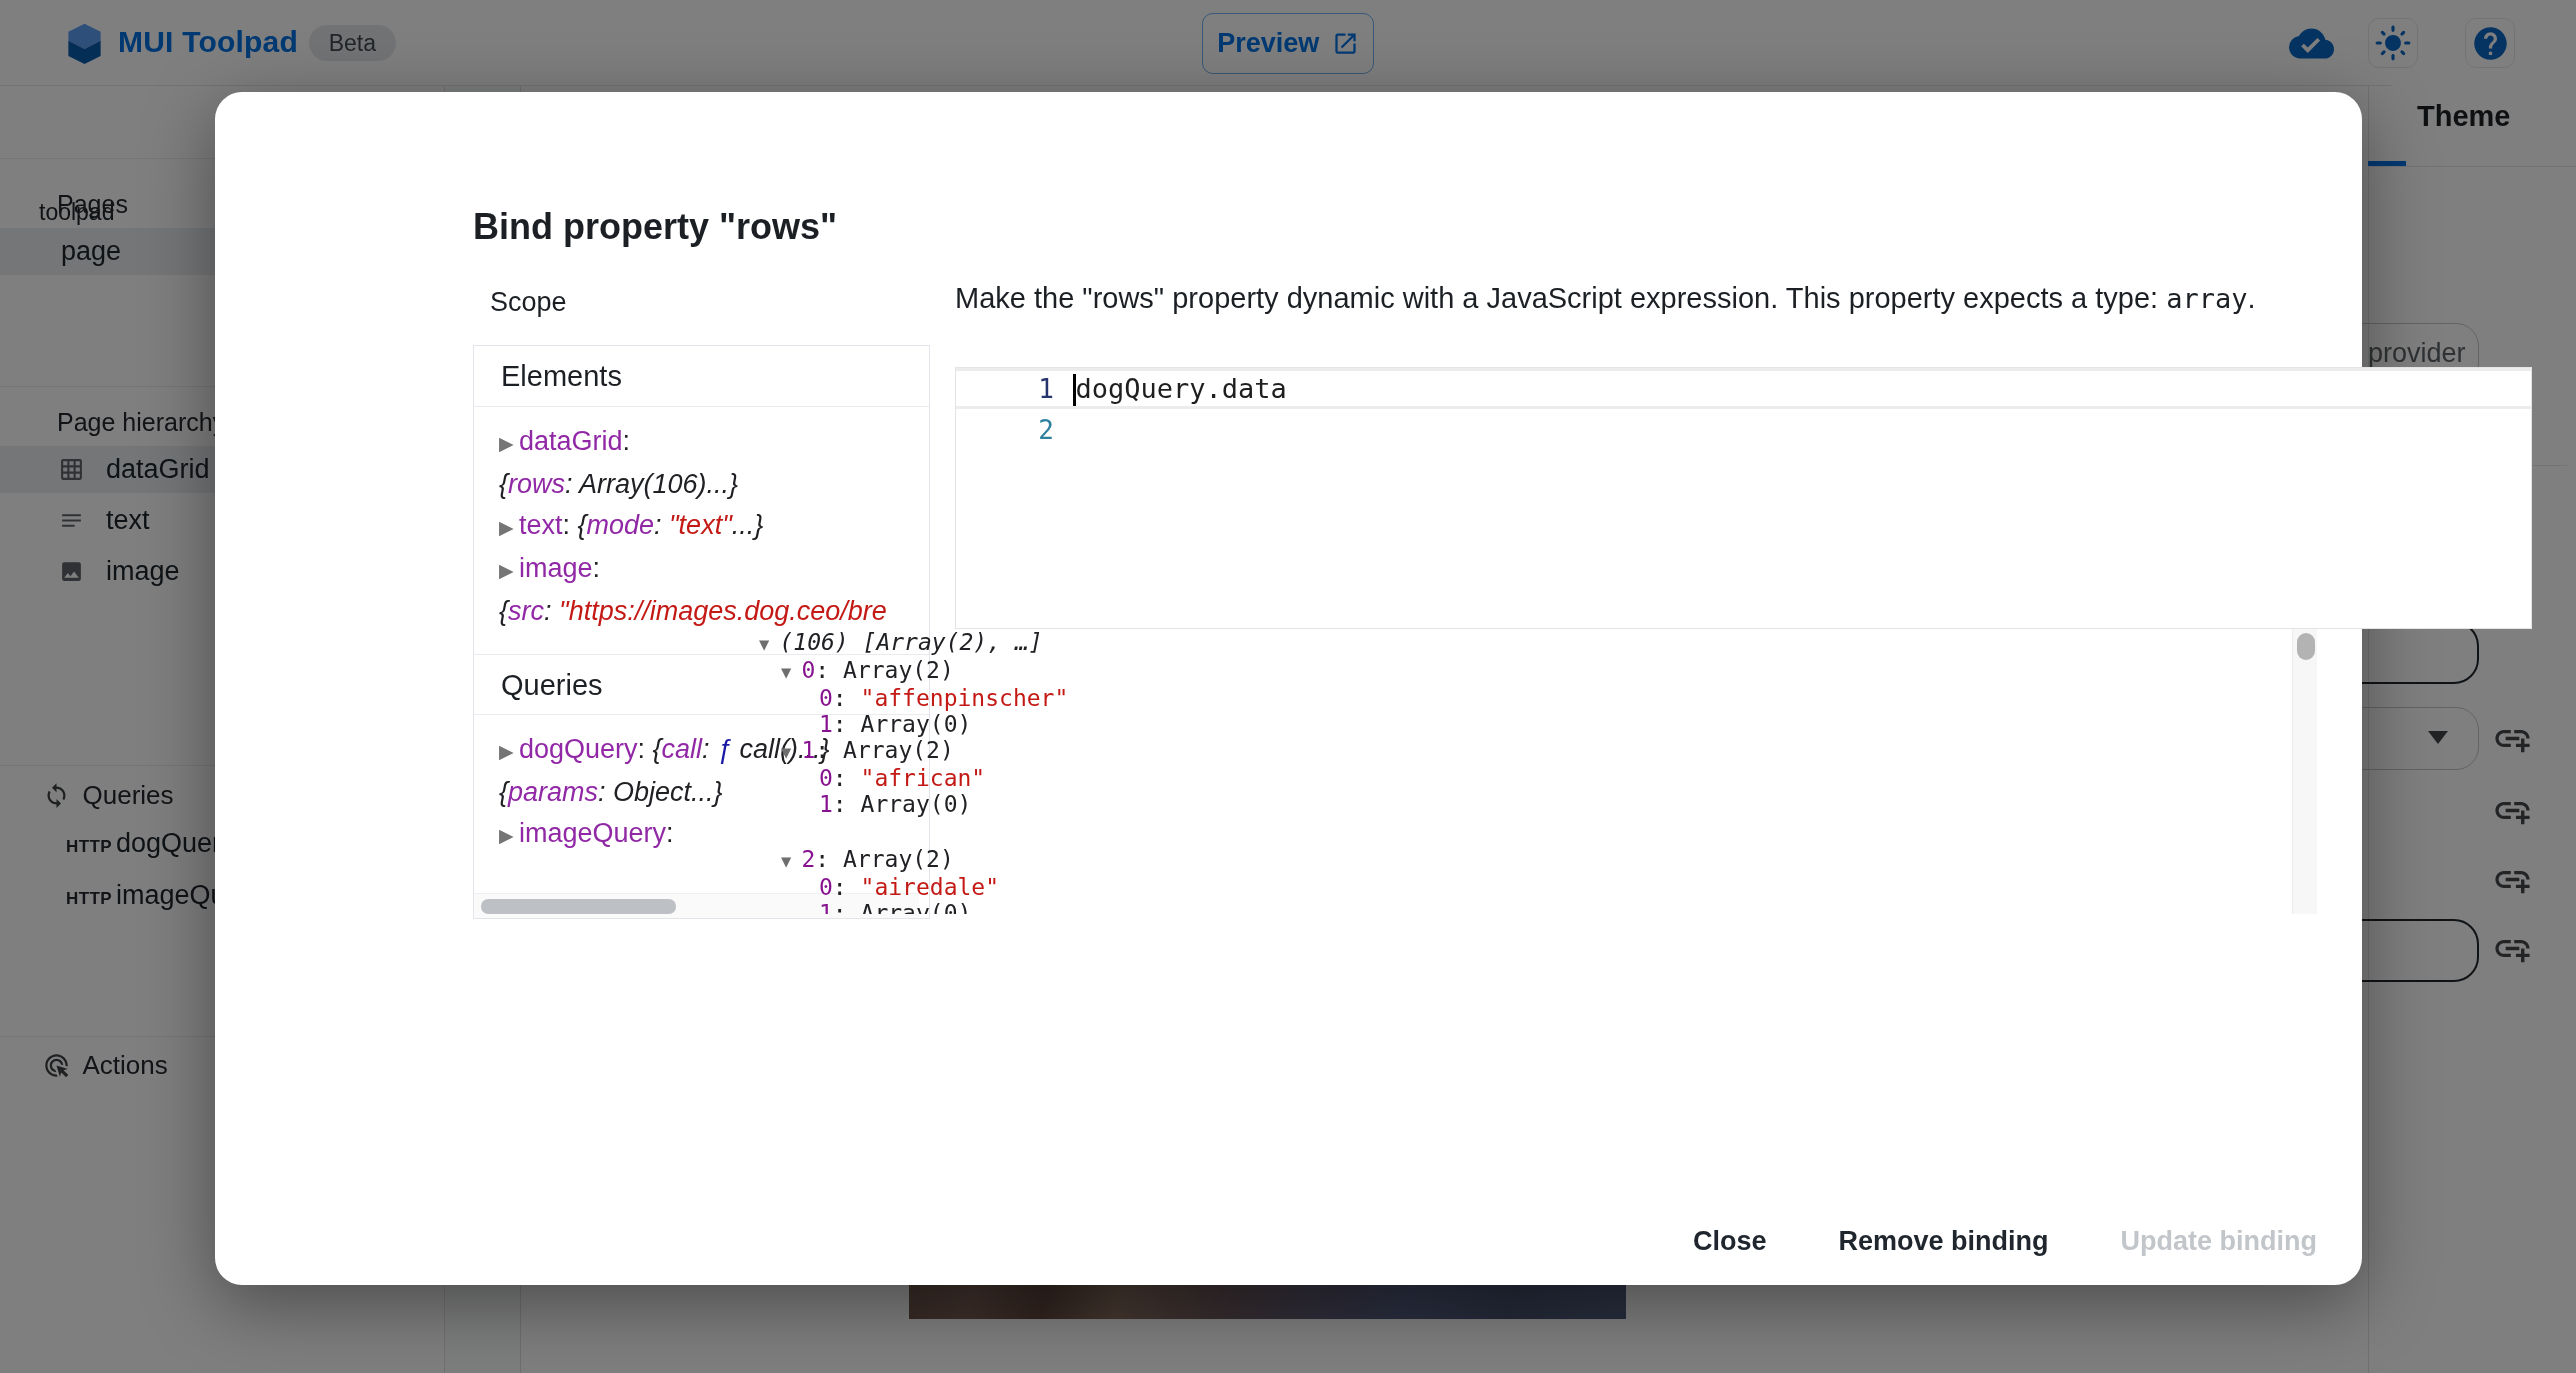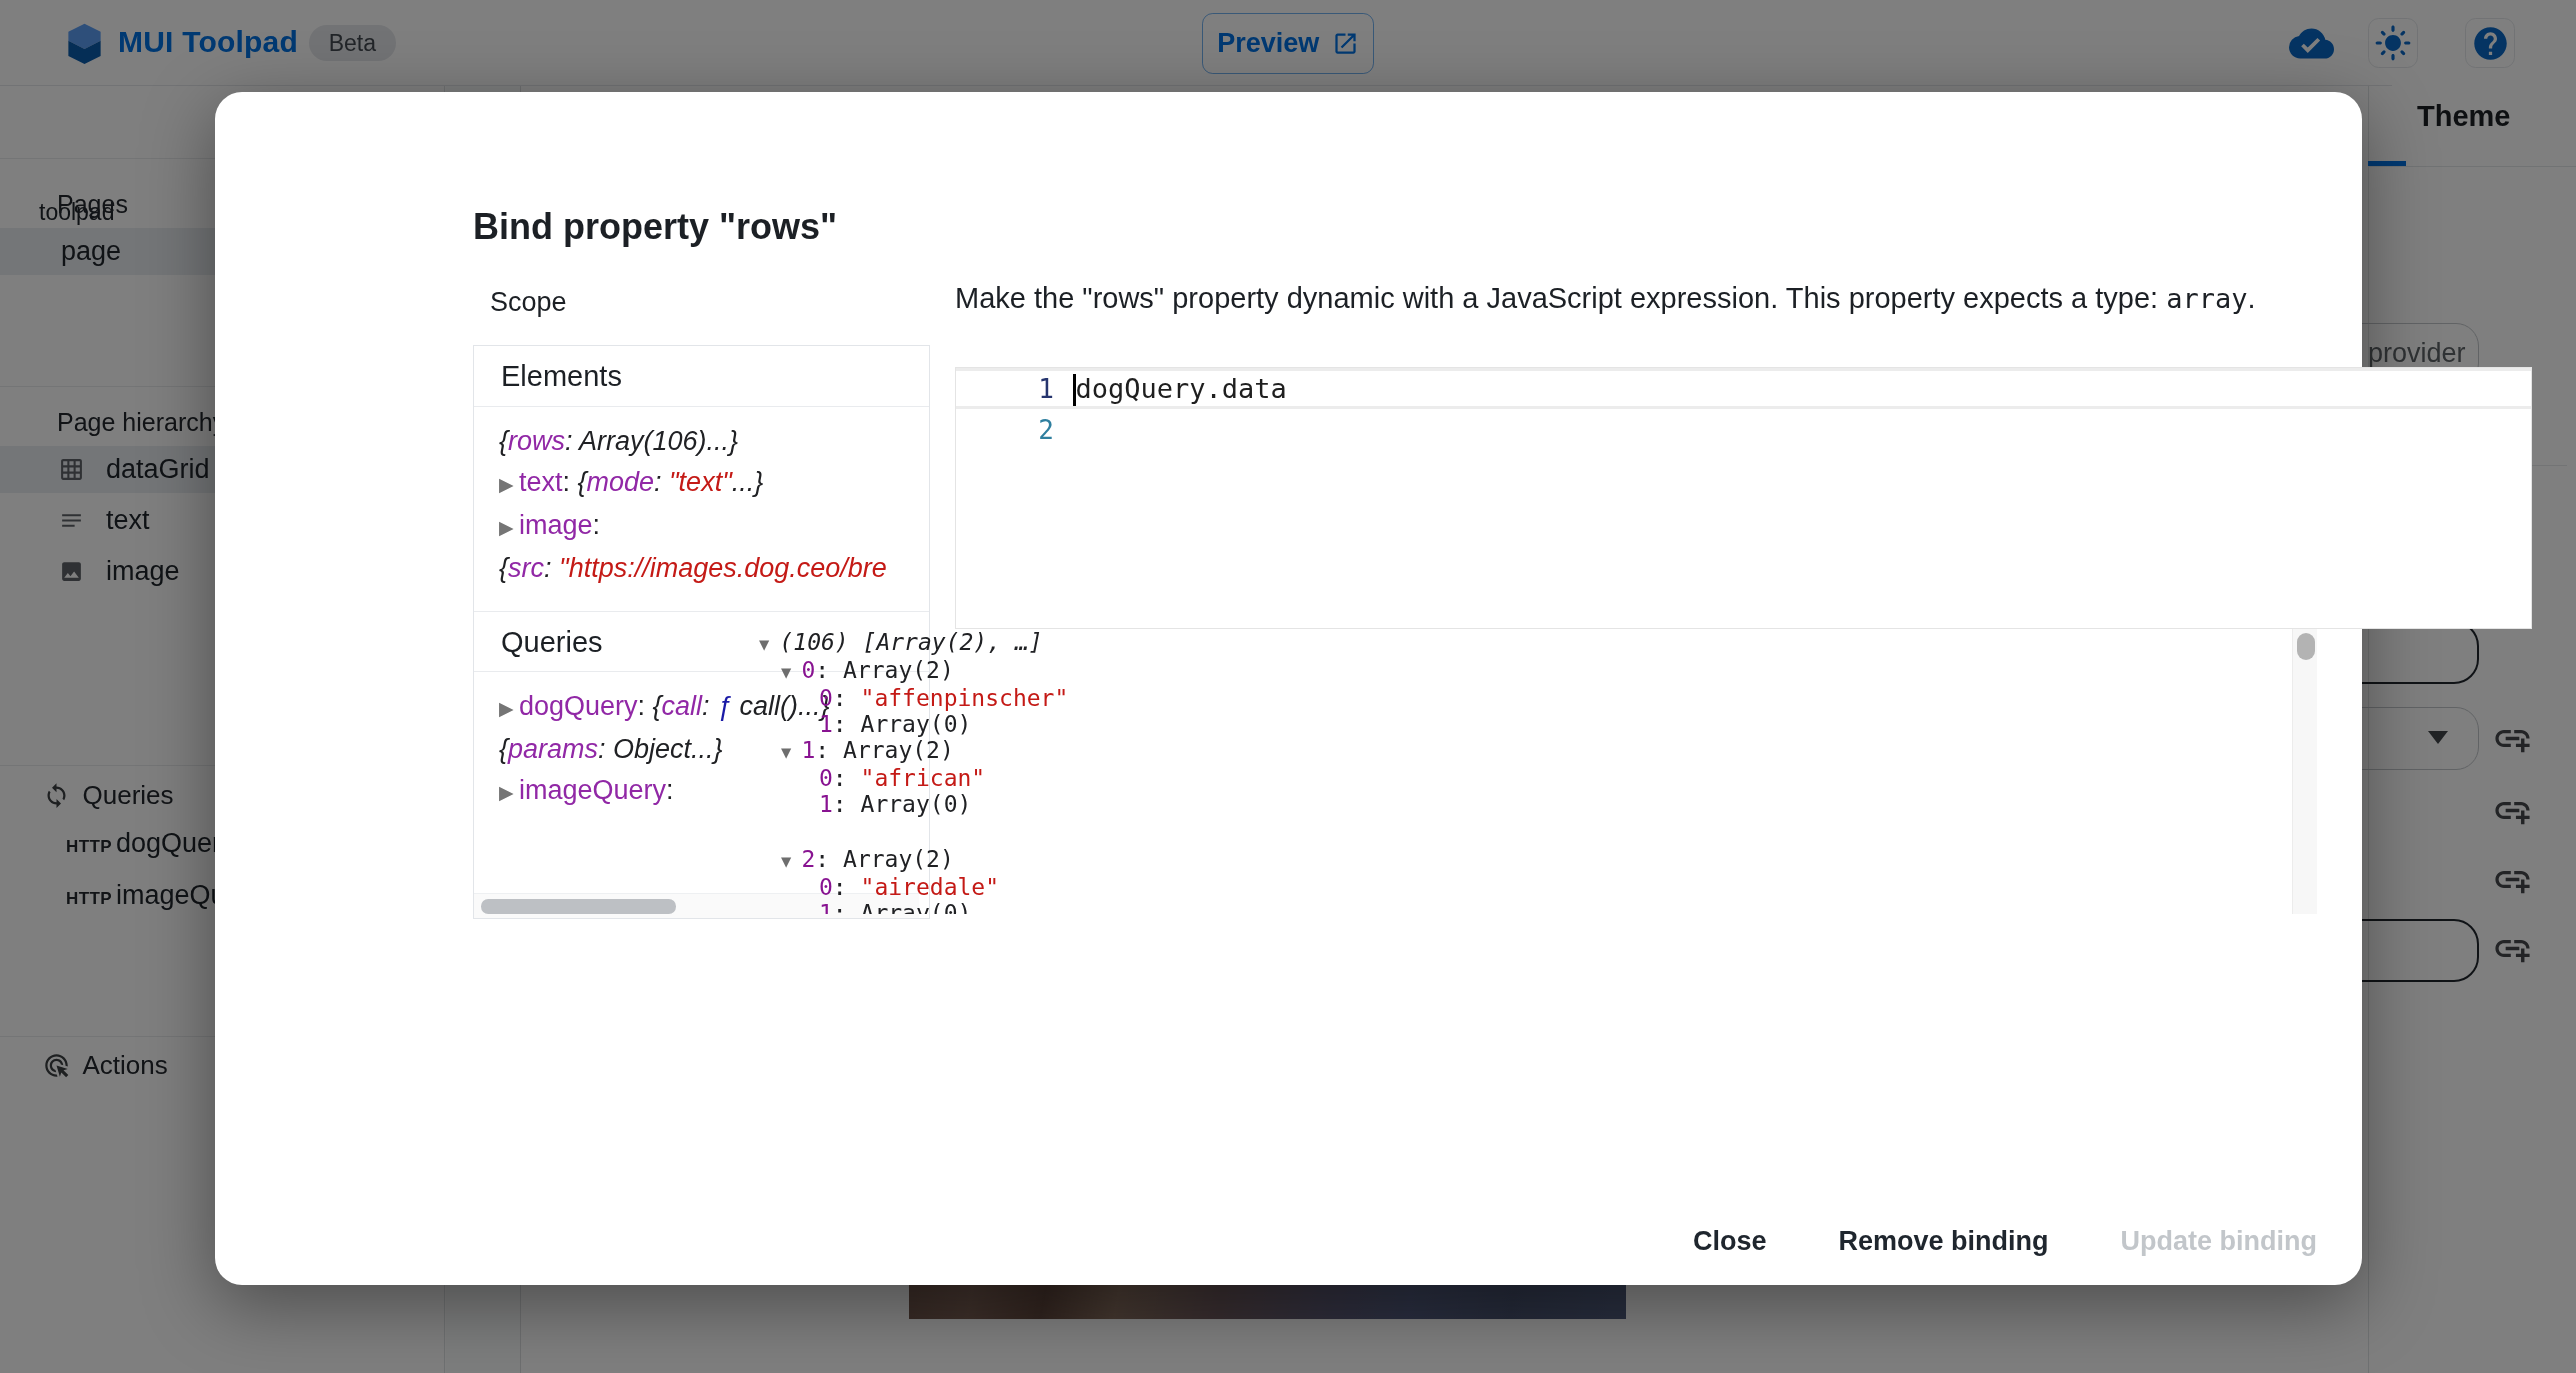--- a/index.html
+++ b/index.html
@@ -236,20 +236,21 @@
 
   <div class="backdrop"></div>
 
   <div class="modal">
     <div class="m-title">Bind property "rows"</div>
 
     <div class="scope-label">Scope</div>
     <div class="scope-panel">
       <div class="sp-head">Elements</div>
       <div class="sp-items">
+          <div class="trow "><span class="tk tri">▶ </span><span class="tk pname">dataGrid</span><span class="tk pl">:</span></div>
           <div class="trow "><span class="tk pl it">{</span><span class="tk pkey it">rows</span><span class="tk pl it">: </span><span class="tk pl it">Array(106)...}</span></div>
           <div class="trow "><span class="tk tri">▶ </span><span class="tk pname">text</span><span class="tk pl">: </span><span class="tk pl it">{</span><span class="tk pkey it">mode</span><span class="tk pl it">: </span><span class="tk str it">"text"</span><span class="tk pl it">...}</span></div>
           <div class="trow "><span class="tk tri">▶ </span><span class="tk pname">image</span><span class="tk pl">:</span></div>
           <div class="trow nowrap"><span class="tk pl it">{</span><span class="tk pkey it">src</span><span class="tk pl it">: </span><span class="tk str it">"https://images.dog.ceo/bre</span></div>
         </div>
       <div class="sp-head mid">Queries</div>
       <div class="sp-items">
           <div class="trow "><span class="tk tri">▶ </span><span class="tk pname">dogQuery</span><span class="tk pl">: </span><span class="tk pl it">{</span><span class="tk pkey it">call</span><span class="tk pl it">: </span><span class="tk fn it">ƒ</span><span class="tk pl it"> call()...}</span></div>
           <div class="trow "><span class="tk pl it">{</span><span class="tk pkey it">params</span><span class="tk pl it">: </span><span class="tk pl it">Object...}</span></div>
           <div class="trow "><span class="tk tri">▶ </span><span class="tk pname">imageQuery</span><span class="tk pl">:</span></div>

